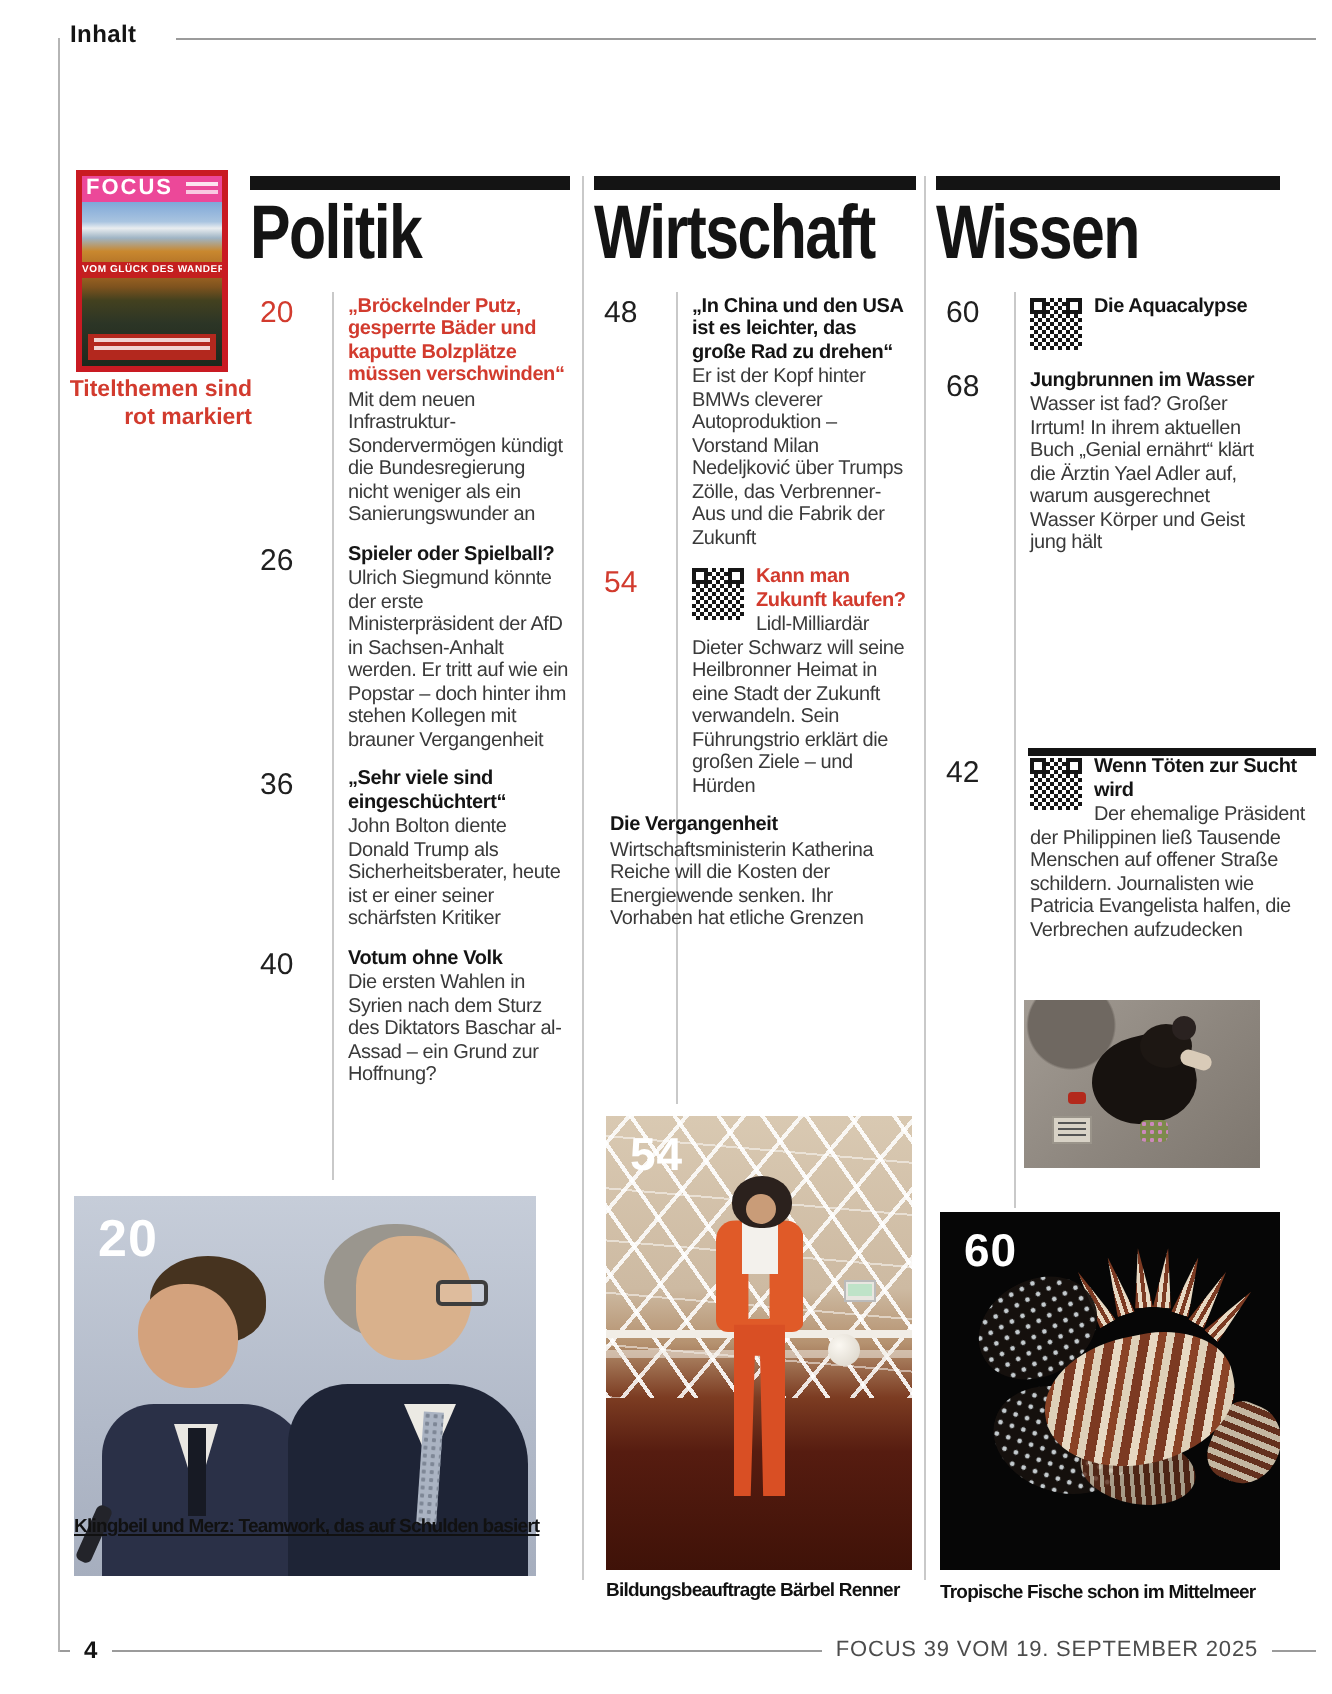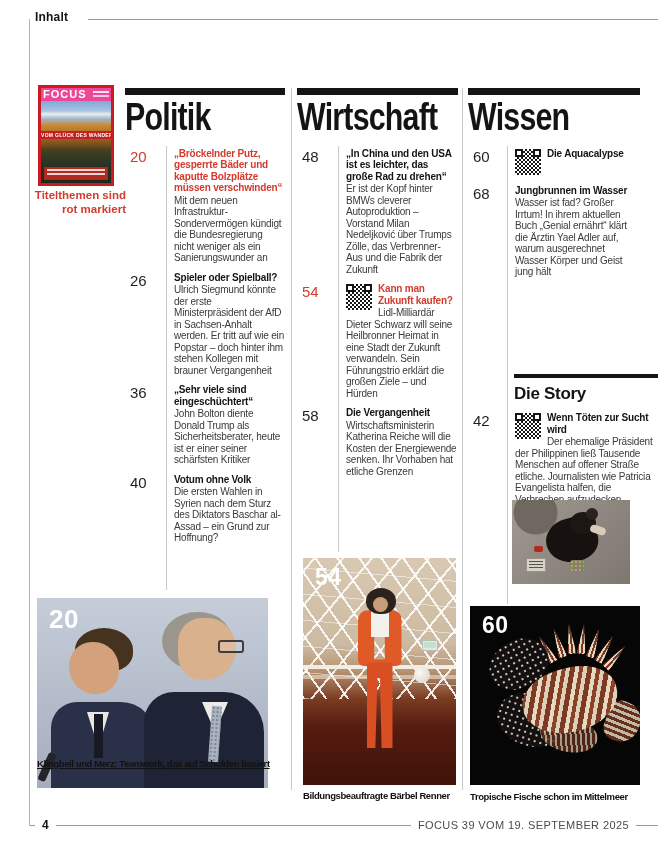--- a/index.html
+++ b/index.html
@@ -192,21 +192,20 @@
     </div>
     <div class="entry">
       <div class="num red">54</div>
       <div class="etext">
           <span class="qr"></span>
           <div class="etitle red">Kann man Zukunft kaufen?</div>
           <div class="ebody">Lidl-Milliardär Dieter Schwarz will seine Heilbronner Heimat in eine Stadt der Zukunft verwandeln. Sein Führungstrio erklärt die großen Ziele – und Hürden</div>
         </div>
     </div>
     <div class="entry">
-      <div class="num">58</div>
       <div class="etext">
           <div class="etitle">Die Vergangenheit</div>
           <div class="ebody">Wirtschaftsministerin Katherina Reiche will die Kosten der Energiewende senken. Ihr Vorhaben hat etliche Grenzen</div>
         </div>
     </div>
   </div>
 </div>
 
 <div class="abs col col-wissen" style="left:468px;top:88px;width:172px;">
   <div class="col-bar"></div>
@@ -224,27 +223,26 @@
       <div class="etext">
           <div class="etitle">Jungbrunnen im Wasser</div>
           <div class="ebody">Wasser ist fad? Großer Irrtum! In ihrem aktuellen Buch „Genial ernährt“ klärt die Ärztin Yael Adler auf, warum ausgerechnet Wasser Körper und Geist jung hält</div>
         </div>
     </div>
   </div>
 </div>
 
 <div class="abs story col-wissen">
   <div class="story-bar"></div>
-  <div class="story-title">Die Story</div>
   <div class="entry">
     <div class="num">42</div>
     <div class="etext">
         <span class="qr"></span>
         <div class="etitle">Wenn Töten zur Sucht wird</div>
-        <div class="ebody">Der ehemalige Präsident der Philippinen ließ Tausende Menschen auf offener Straße etliche. Journalisten wie Patricia Evangelista halfen, die Verbrechen aufzudecken</div>
+        <div class="ebody">Der ehemalige Präsident der Philippinen ließ Tausende Menschen auf offener Straße schildern. Journalisten wie Patricia Evangelista halfen, die Verbrechen aufzudecken</div>
       </div>
   </div>
 </div>
 
 <div class="abs photo photo4">
   <div class="grief"></div>
   <div class="grief2"></div>
   <div class="ghead"></div>
   <div class="garm"></div>
   <div class="shoe"></div>

